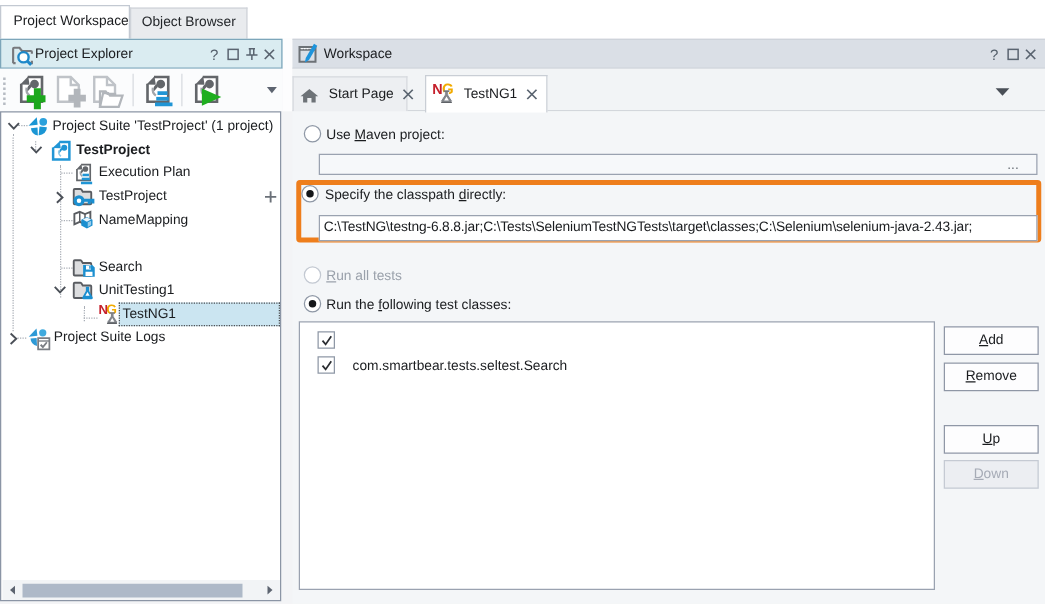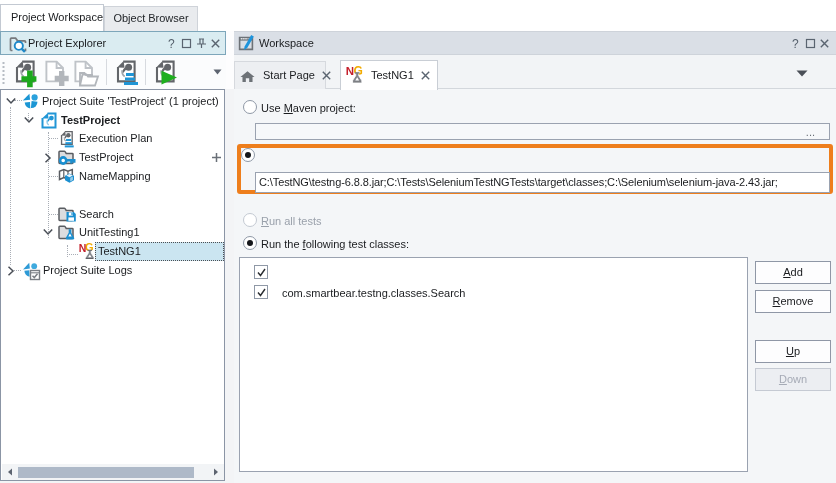--- a/index.html
+++ b/index.html
@@ -312,37 +312,38 @@
 <div class="a" id="form">
   <div class="a radio" style="left:9px;top:11px"></div>
   <div class="a" style="left:27px;top:13px">Use <u>M</u>aven project:</div>
   <div class="a field" style="left:21px;top:34px;width:575px;height:17px;background:#f6f8fa">
     <div class="a" style="right:14px;top:2px;color:#6a7078">...</div>
   </div>
   <div class="a" style="left:3px;top:55px;width:596px;height:50px;border:4px solid #ee7e1c;border-radius:3px"></div>
   <div class="a radio" style="left:7px;top:58.5px">
       <div class="dot"></div>
     </div>
+  <div class="a" style="left:26px;top:61px">Specify the classpath <u>d</u>irectly:</div>
   <div class="a field" style="left:21px;top:83px;width:575px;height:21px;line-height:19px;padding-left:3px;letter-spacing:-0.1px">C:\TestNG\testng-6.8.8.jar;C:\Tests\SeleniumTestNGTests\target\classes;C:\Selenium\selenium-java-2.43.jar;</div>
   <div class="a radio" style="left:9px;top:124px;border-color:#c3c9d2"></div>
   <div class="a" style="left:27px;top:126px;color:#9aa1ab"><u>R</u>un all tests</div>
   <div class="a radio" style="left:9px;top:147px">
       <div class="dot"></div>
     </div>
   <div class="a" style="left:27px;top:149px">Run the <u>f</u>ollowing test classes:</div>
   <div class="a field" style="left:5px;top:168px;width:509px;height:215px">
     <div class="a cb" style="left:14px;top:7px">
         <svg style="left:1px;top:1px" width="11" height="11">
           <path d="M2,5.5 L4.5,8.5 L9,2" fill="none" stroke="#2a2d31" stroke-width="1.4"></path>
         </svg>
       </div>
     <div class="a cb" style="left:14px;top:27px">
         <svg style="left:1px;top:1px" width="11" height="11">
           <path d="M2,5.5 L4.5,8.5 L9,2" fill="none" stroke="#2a2d31" stroke-width="1.4"></path>
         </svg>
       </div>
-    <div class="a" style="left:42px;top:29px">com.smartbear.testng.classes.Search</div>
+    <div class="a" style="left:42px;top:29px">com.smartbear.tests.seltest.Search</div>
   </div>
   <div class="a btn" style="left:521px;top:172px"><u>A</u>dd</div>
   <div class="a btn" style="left:521px;top:201px"><u>R</u>emove</div>
   <div class="a btn" style="left:521px;top:251px"><u>U</u>p</div>
   <div class="a btn dis" style="left:521px;top:279px"><u>D</u>own</div>
 </div>
 
 </body></html>

